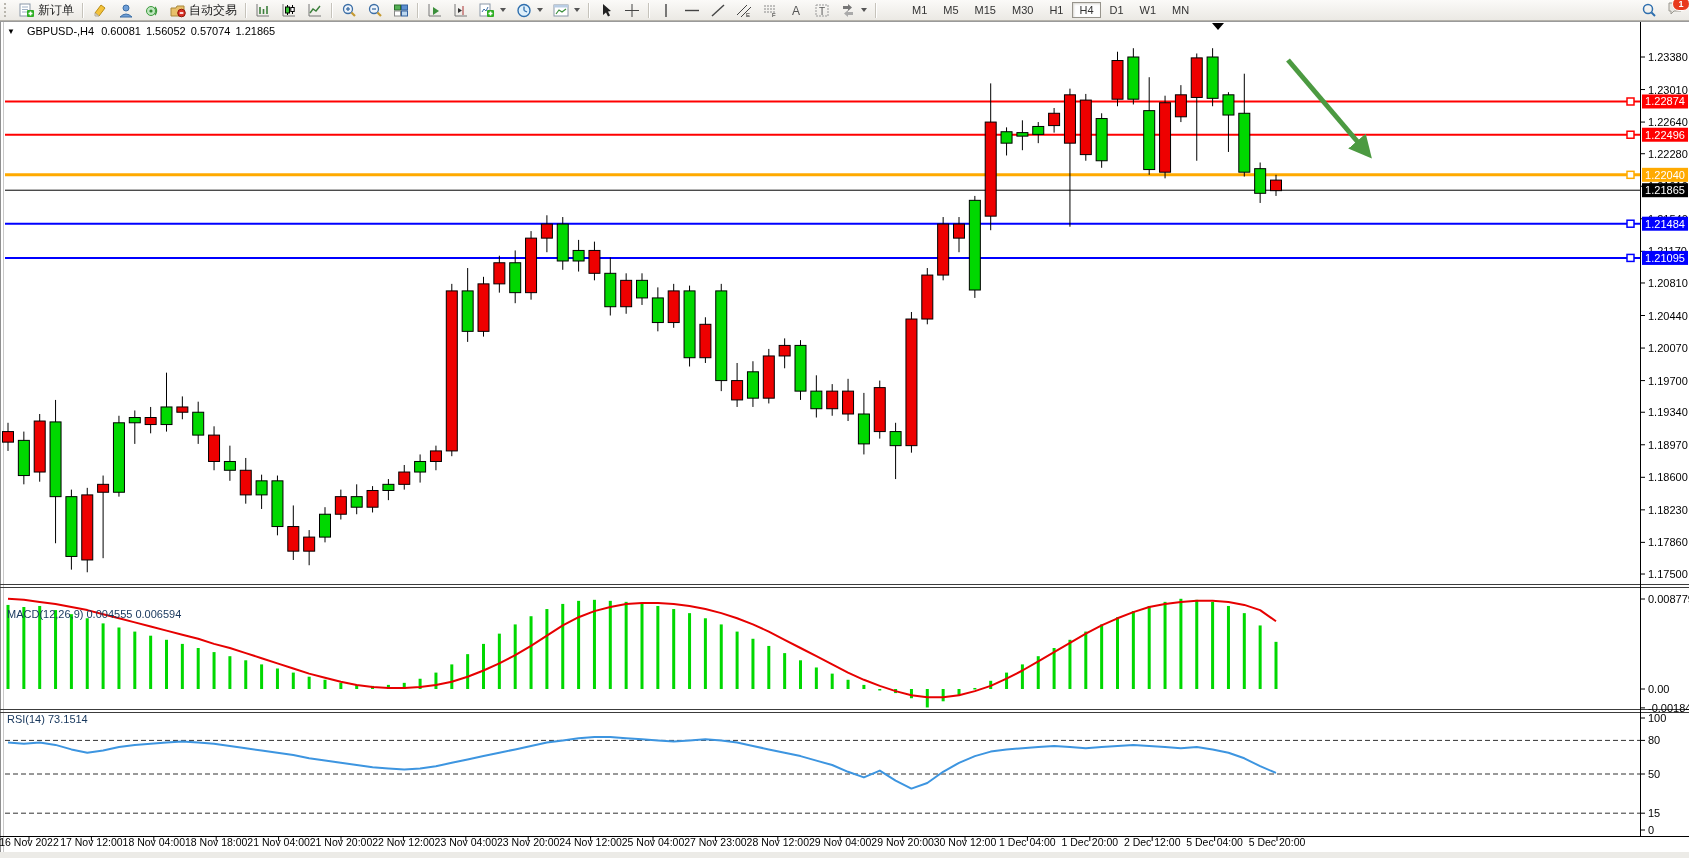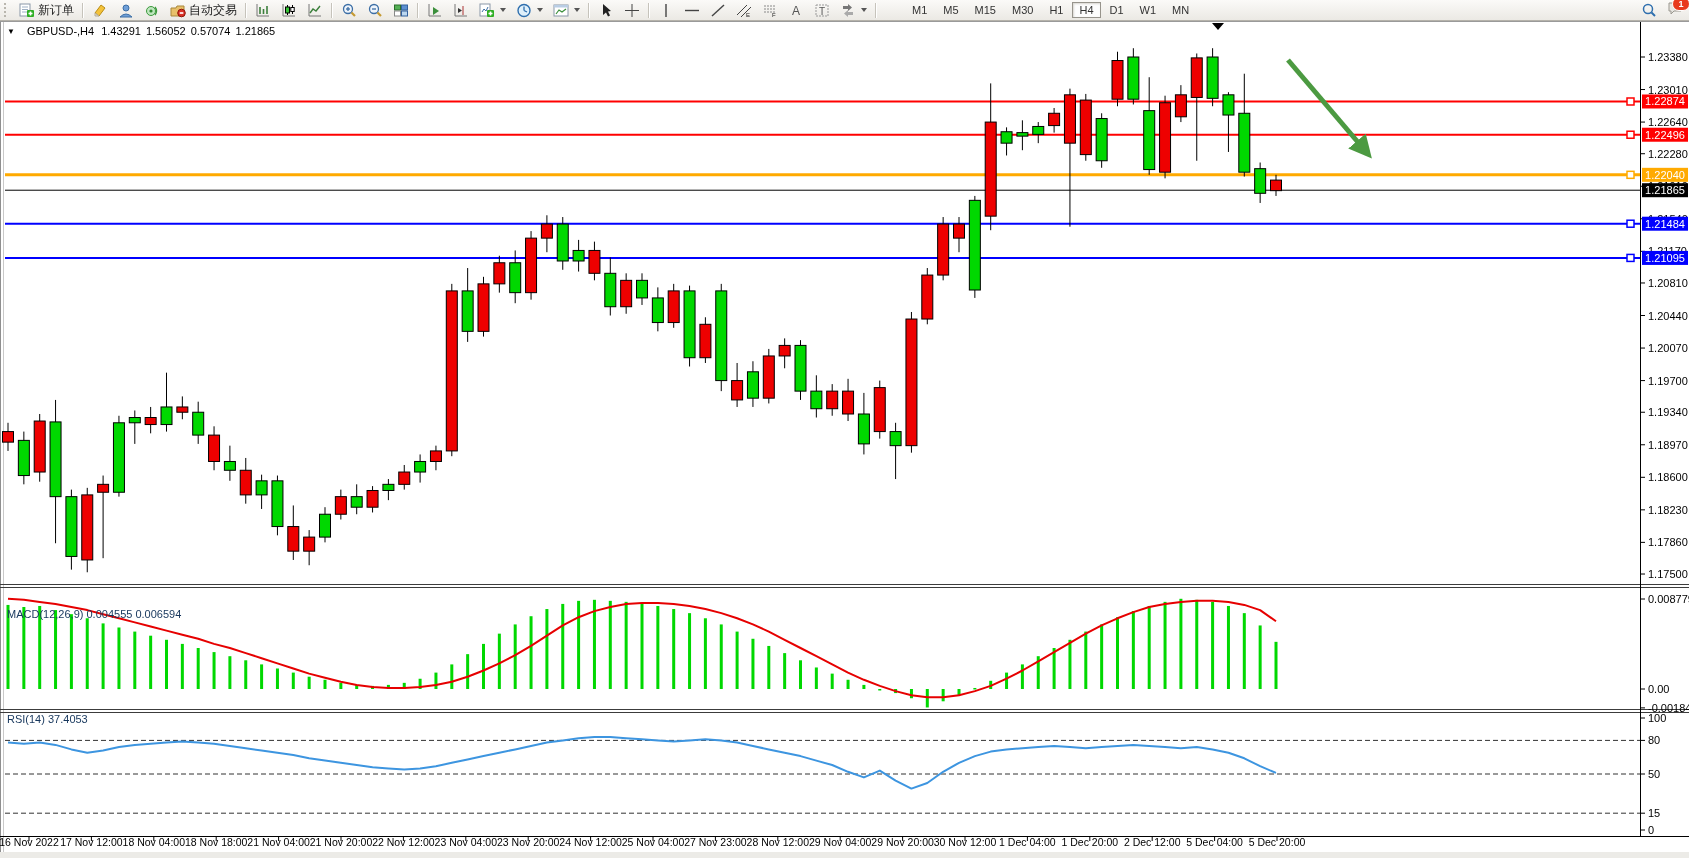--- a/index.html
+++ b/index.html
@@ -299,32 +299,32 @@
           </svg>
       </span>
       <span class="badge">1</span>
     </span>
   </div>
 </div>
 
 <div class="chart-title">
   <span class="tri">▼</span>
   <span style="margin-right:2px;margin-left:7px;">GBPUSD-,H4</span>
-  <span>1.43291</span>
+  <span>0.60081</span>
   <span>1.56052</span>
   <span>0.57074</span>
   <span>1.21865</span>
 </div>
 <div class="ind-label" id="macd-label">
   <span>MACD(12,26,9)</span>
   <span>0.004555 0.006594</span>
 </div>
 <div class="ind-label" id="rsi-label">
   <span>RSI(14)</span>
-  <span>37.4053</span>
+  <span>73.1514</span>
 </div>
 
 <svg id="chart-svg" width="1689" height="858">
     <rect x="0" y="21" width="1689" height="831" fill="#ffffff"></rect>
     <line x1="0.5" y1="21" x2="0.5" y2="852" stroke="#8f8f8f"></line>
     <line x1="3.5" y1="21" x2="3.5" y2="852" stroke="#c9c9c9"></line>
     <line x1="0" y1="21.5" x2="1689" y2="21.5" stroke="#9a9a9a"></line>
     <line x1="0" y1="584.5" x2="1689" y2="584.5" stroke="#3c3c3c"></line>
     <line x1="0" y1="587.5" x2="1689" y2="587.5" stroke="#3c3c3c"></line>
     <line x1="0" y1="709.5" x2="1689" y2="709.5" stroke="#3c3c3c"></line>

